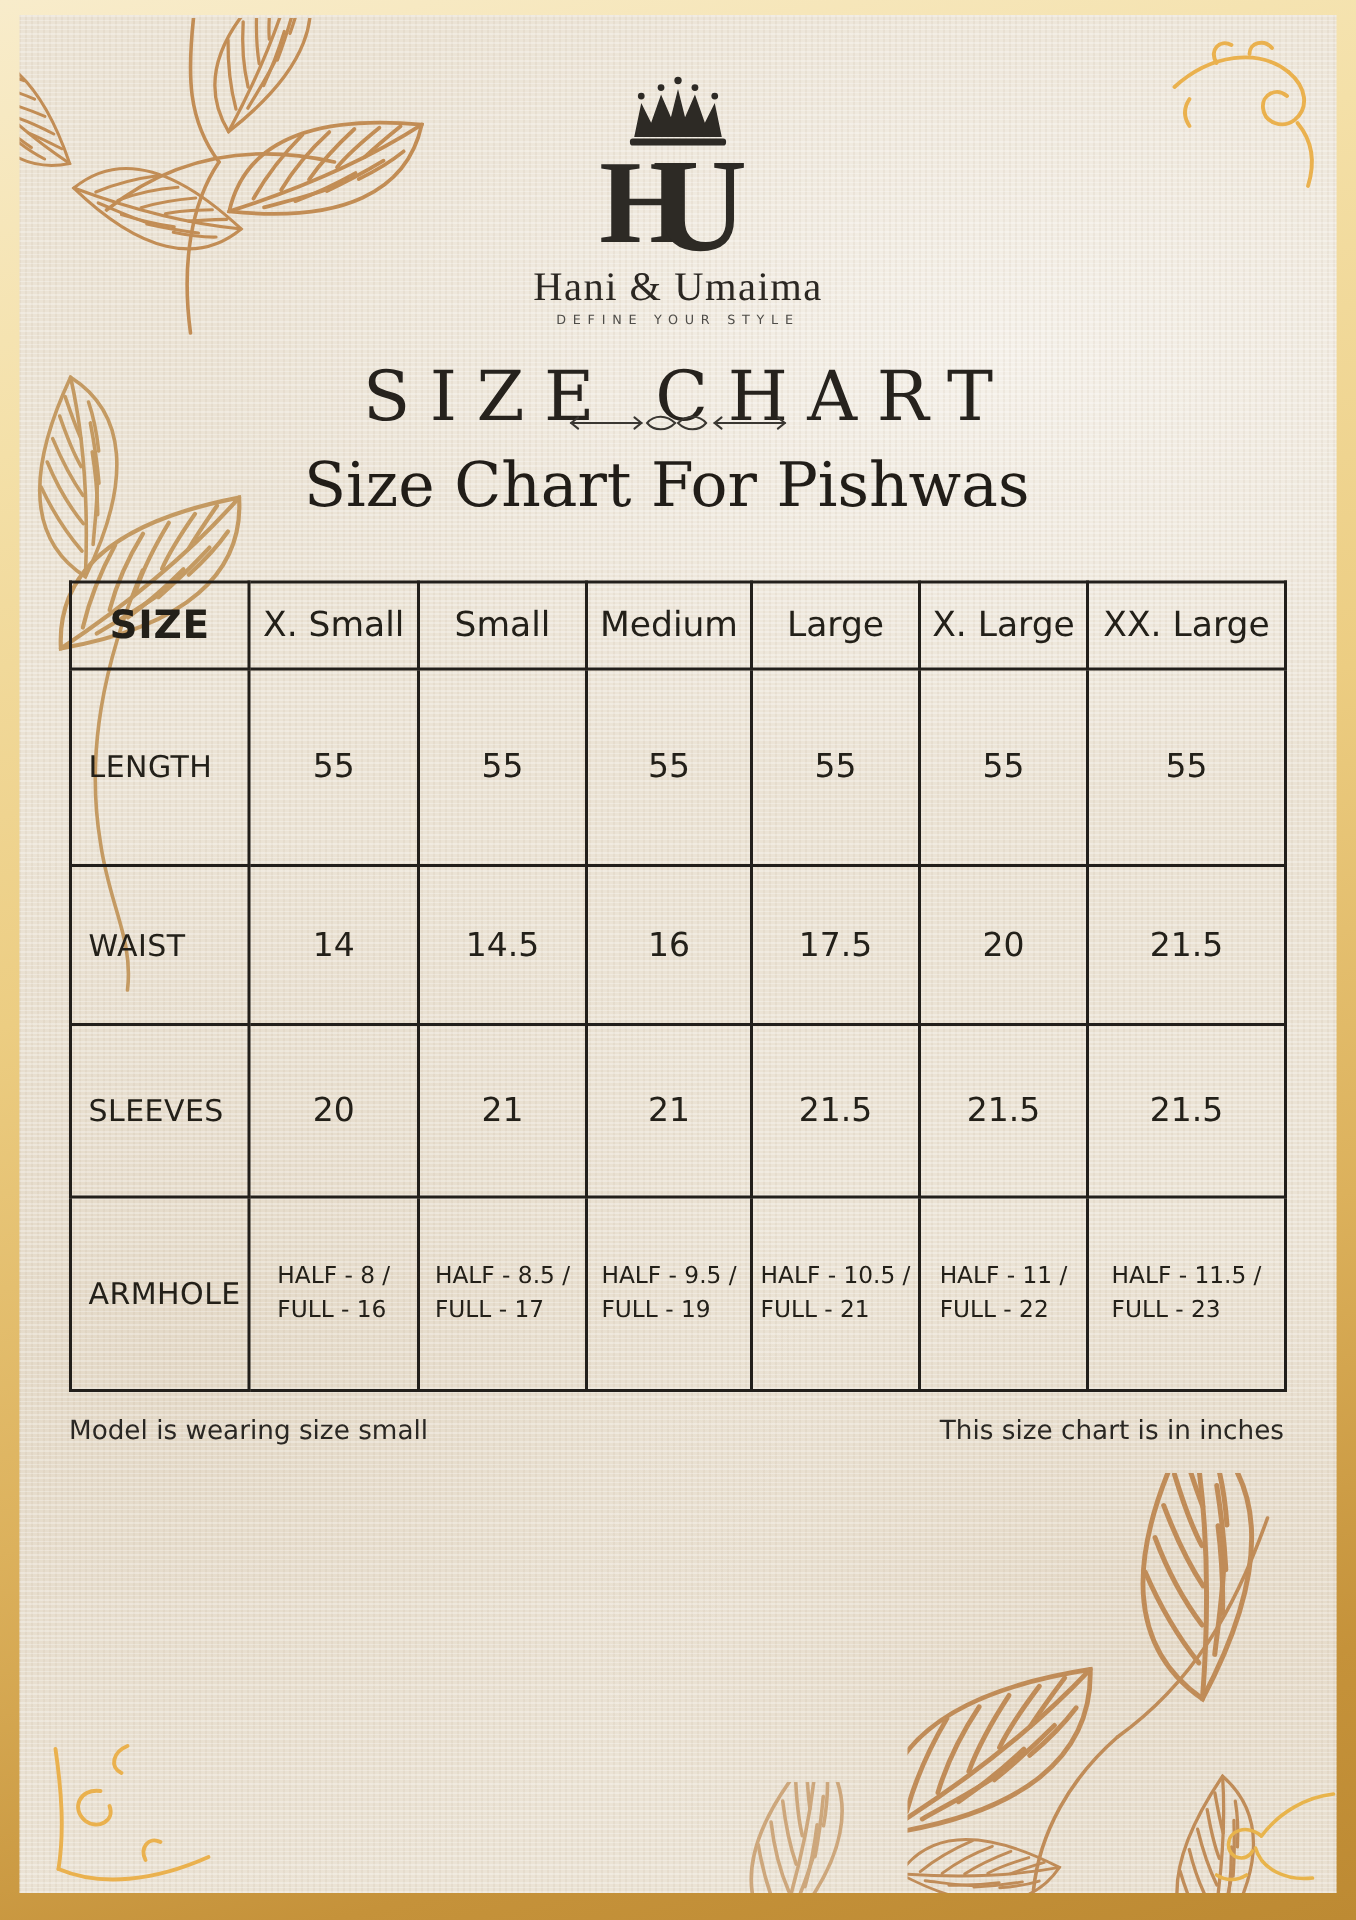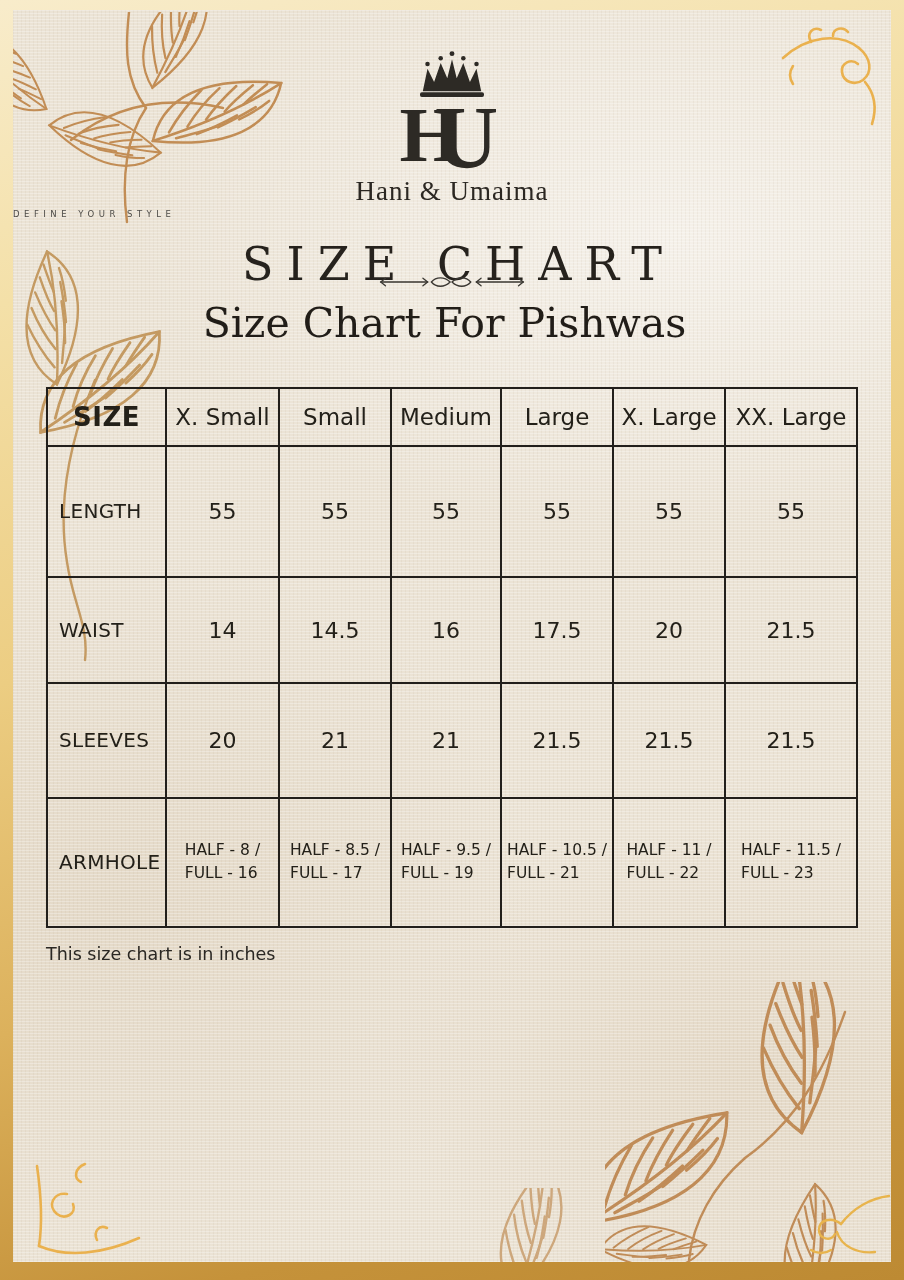--- a/index.html
+++ b/index.html
@@ -28,21 +28,21 @@
   .deco{position:absolute;z-index:0;pointer-events:none;}
   .content{position:absolute;inset:0;z-index:1;}
 
   
   .logo{position:absolute;left:354px;top:38px;width:170px;height:130px;}
   .brand-name{
     position:absolute;left:0;right:0;top:166px;text-align:center;
     font-family:"Liberation Serif", serif;font-size:27px;color:#2b2722;letter-spacing:1px;
   }
   .tagline{
-    position:absolute;left:0;right:0;top:199px;
+    position:absolute;left:0;right:0;top:199px;text-align:center;
     font-size:8.5px;letter-spacing:4.5px;color:#4e4c48;font-weight:400;
   }
   
   .main-title{
     position:absolute;left:0;right:0;top:206px;text-align:center;
     font-family:"DejaVu Serif","Liberation Serif",serif;
     font-size:46px;letter-spacing:13px;text-indent:13px;color:#26221d;font-weight:500;margin-top:21px;
   }
   .divider{position:absolute;left:364px;top:263px;width:150px;height:18px;}
   .sub-title{
@@ -269,17 +269,18 @@
 FULL - 21</span></td>
             <td class="val"><span class="two-line">HALF - 11 /
 FULL - 22</span></td>
             <td class="val"><span class="two-line">HALF - 11.5 /
 FULL - 23</span></td>
           </tr>
         </tbody>
     </table>
 
     <div class="footnotes">
+      <span>Model is wearing size small</span>
       <span>This size chart is in inches</span>
     </div>
 
   </div>
 </div>
 
 </body></html>

